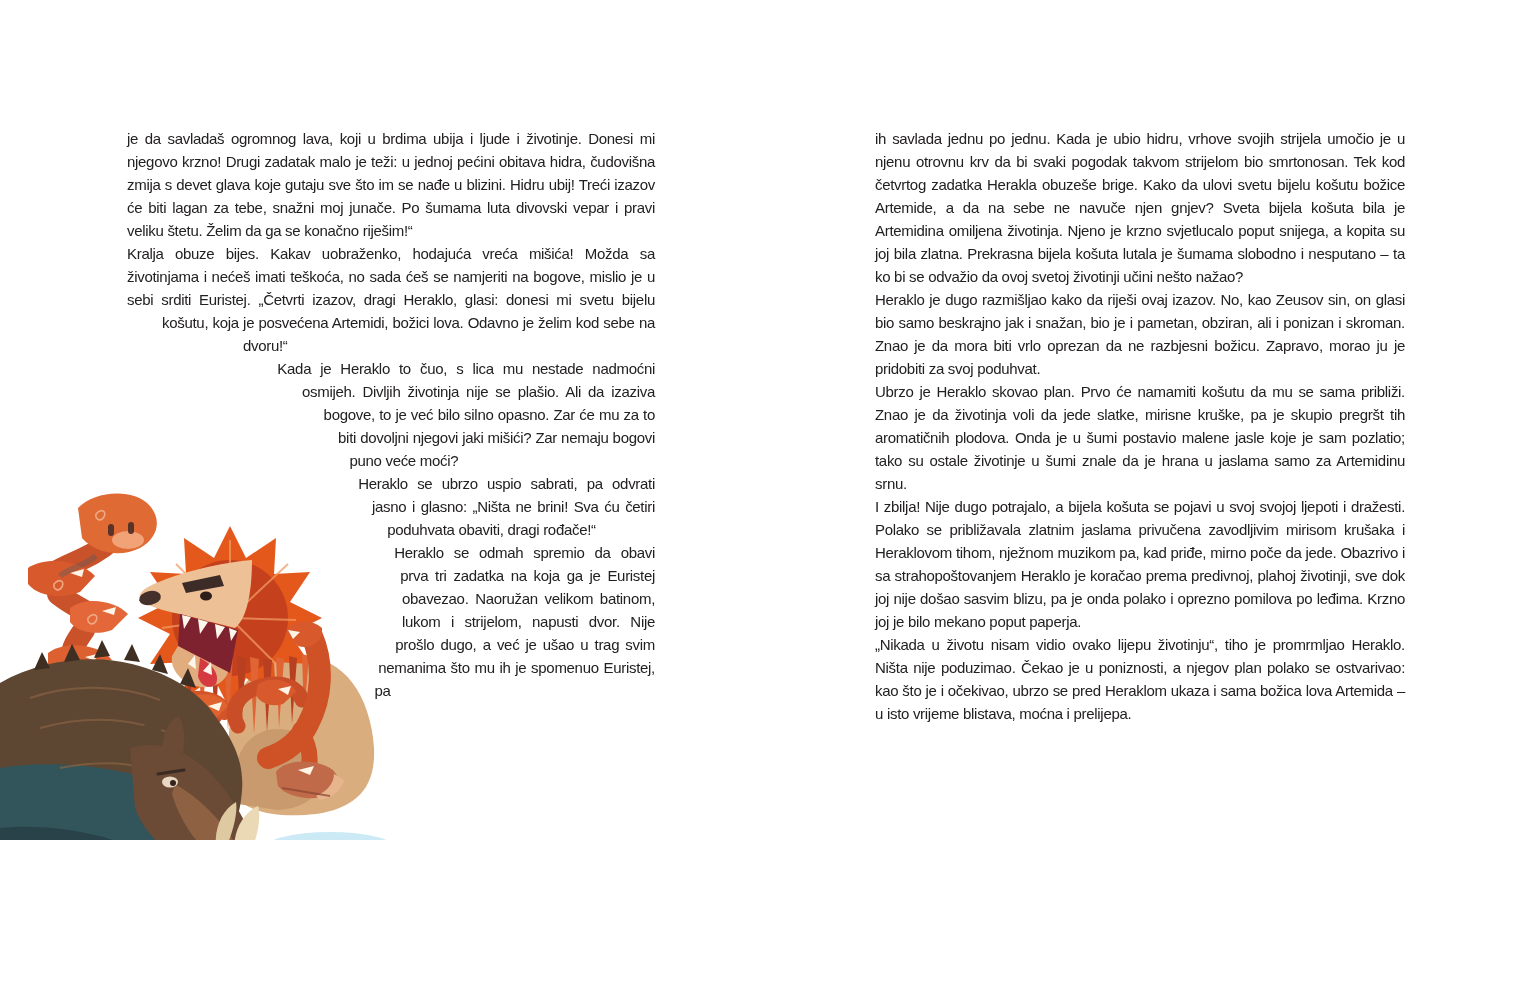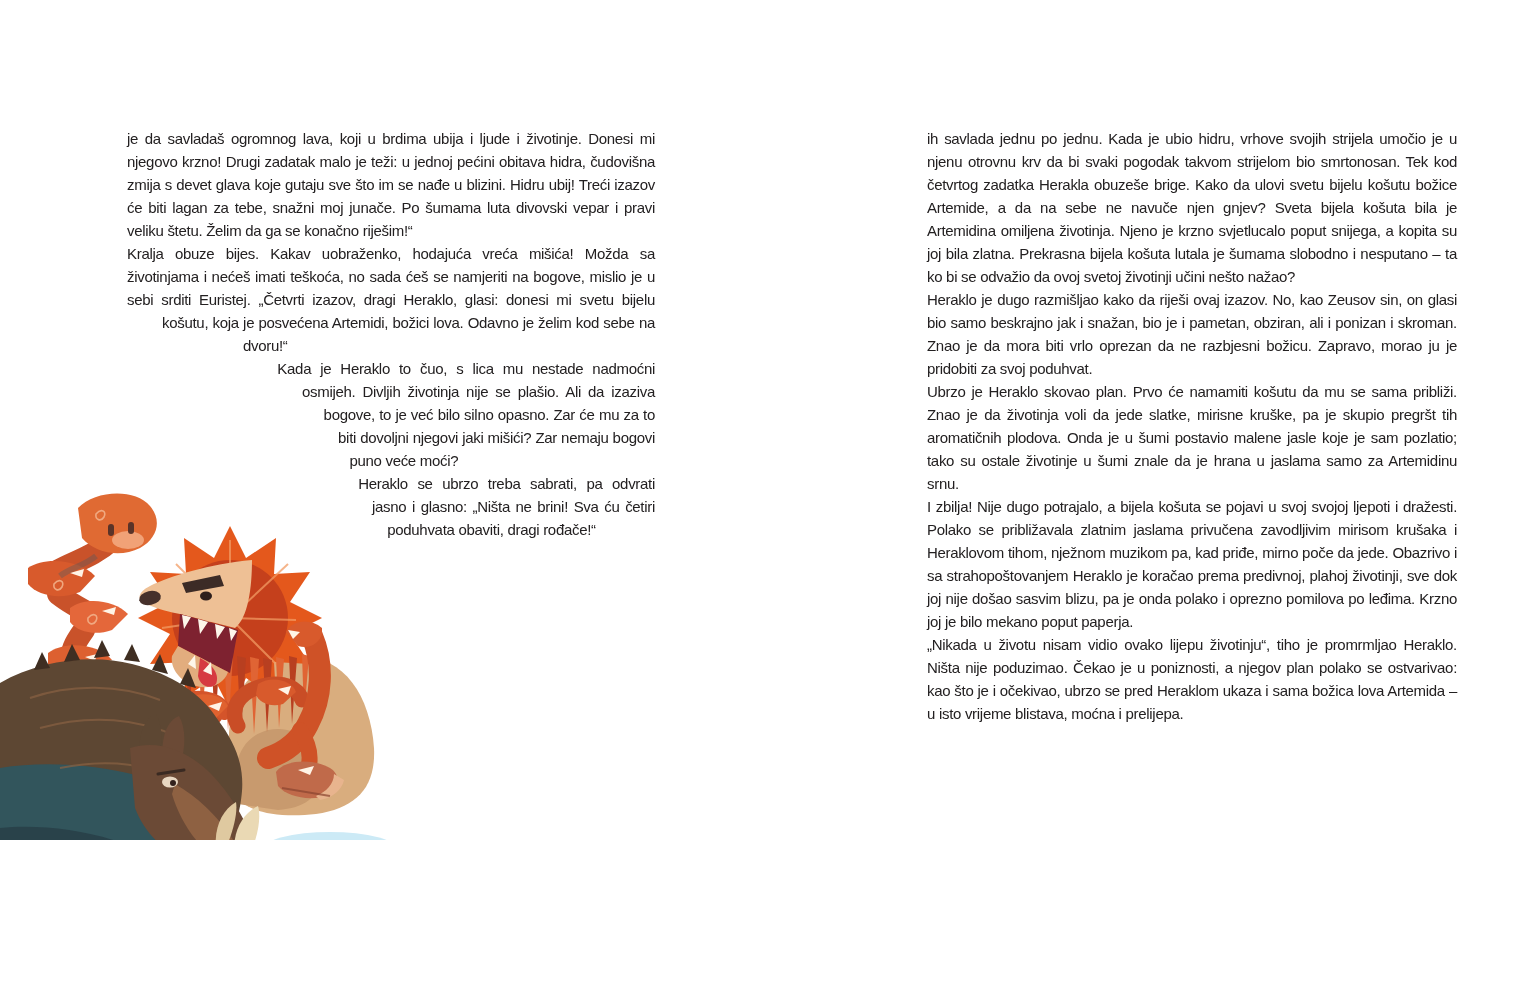--- a/index.html
+++ b/index.html
@@ -4,21 +4,21 @@
 <style>
   html,body{margin:0;padding:0;background:#ffffff;}
   body{width:1535px;height:1000px;font-family:"Liberation Sans",sans-serif;}
   .spread{position:relative;width:1535px;height:840px;background:#ffffff;overflow:hidden;}
   .text-col{
     position:absolute;top:127px;
     font-size:15px;line-height:23px;letter-spacing:-0.3px;
     color:#232021;text-align:justify;
   }
   .text-col-left{left:127px;width:528px;}
-  .text-col-right{left:927px;width:530px;}
+  .text-col-right{left:875px;width:530px;}
   .text-col p{margin:0;padding:0;}
   .para-gap{margin-top:23px;}
   .illu-float{
     float:left;width:280px;height:560px;
     shape-outside: polygon(0 78px,35px 82px,35px 106px,108px 110px,146px 134px,
       171px 157px,194px 180px,209px 203px,221px 226px,229px 249px,242px 272px,
       259px 295px,266px 318px,273px 341px,275px 368px,271px 390px,257px 395px,
       250px 418px,247px 441px,239px 464px,225px 487px,214px 510px,214px 560px,0 560px);
   }
   .pagenum{
@@ -33,21 +33,22 @@
 <body>
 
 <div class="spread">
 
   <section>
     <div class="text-col text-col-left">
       <p>je da savladaš ogromnog lava, koji u brdima ubija i ljude i životinje. Donesi mi njegovo krzno! Drugi zadatak malo je teži: u jednoj pećini obitava hidra, čudovišna zmija s devet glava koje gutaju sve što im se nađe u blizini. Hidru ubij! Treći izazov će biti lagan za tebe, snažni moj junače. Po šumama luta divovski vepar i pravi veliku štetu. Želim da ga se konačno riješim!“</p>
       <div class="illu-float"></div>
       <p>Kralja obuze bijes. Kakav uobraženko, hodajuća vreća mišića! Možda sa životinjama i nećeš imati teškoća, no sada ćeš se namjeriti na bogove, mislio je u sebi srditi Euristej. „Četvrti izazov, dragi Heraklo, glasi: donesi mi svetu bijelu košutu, koja je posvećena Artemidi, božici lova. Odavno je želim kod sebe na dvoru!“</p>
       <p>Kada je Heraklo to čuo, s lica mu nestade nadmoćni osmijeh. Divljih životinja nije se plašio. Ali da izaziva bogove, to je već bilo silno opasno. Zar će mu za to biti dovoljni njegovi jaki mišići? Zar nemaju bogovi puno veće moći?</p>
-      <p>Heraklo se ubrzo treba sabrati, pa odvrati jasno i glasno: „Ništa ne brini! Sva ću četiri poduhvata obaviti, dragi rođače!“</p>
+      <p>Heraklo se ubrzo uspio sabrati, pa odvrati jasno i glasno: „Ništa ne brini! Sva ću četiri poduhvata obaviti, dragi rođače!“</p>
+      <p class="para-gap">Heraklo se odmah spremio da obavi prva tri zadatka na koja ga je Euristej obavezao. Naoružan velikom batinom, lukom i strijelom, napusti dvor. Nije prošlo dugo, a već je ušao u trag svim nemanima što mu ih je spomenuo Euristej, pa</p>
     </div>
 
     <svg class="illustration" viewBox="0 0 400 432" aria-hidden="true">
 
       <g>
         <path d="M300,330 C278,256 296,202 348,190 C400,180 432,222 436,280 C438,320 418,340 378,346 C340,350 310,344 300,330 Z" fill="#d9ad7e" transform="translate(-62,0)"></path>
         <path d="M300,336 C292,300 300,270 330,262 C360,256 380,276 382,306 C382,330 366,340 340,342 Z" fill="#c89a6e" transform="translate(-62,0)"></path>
       </g>
 
       <g>

